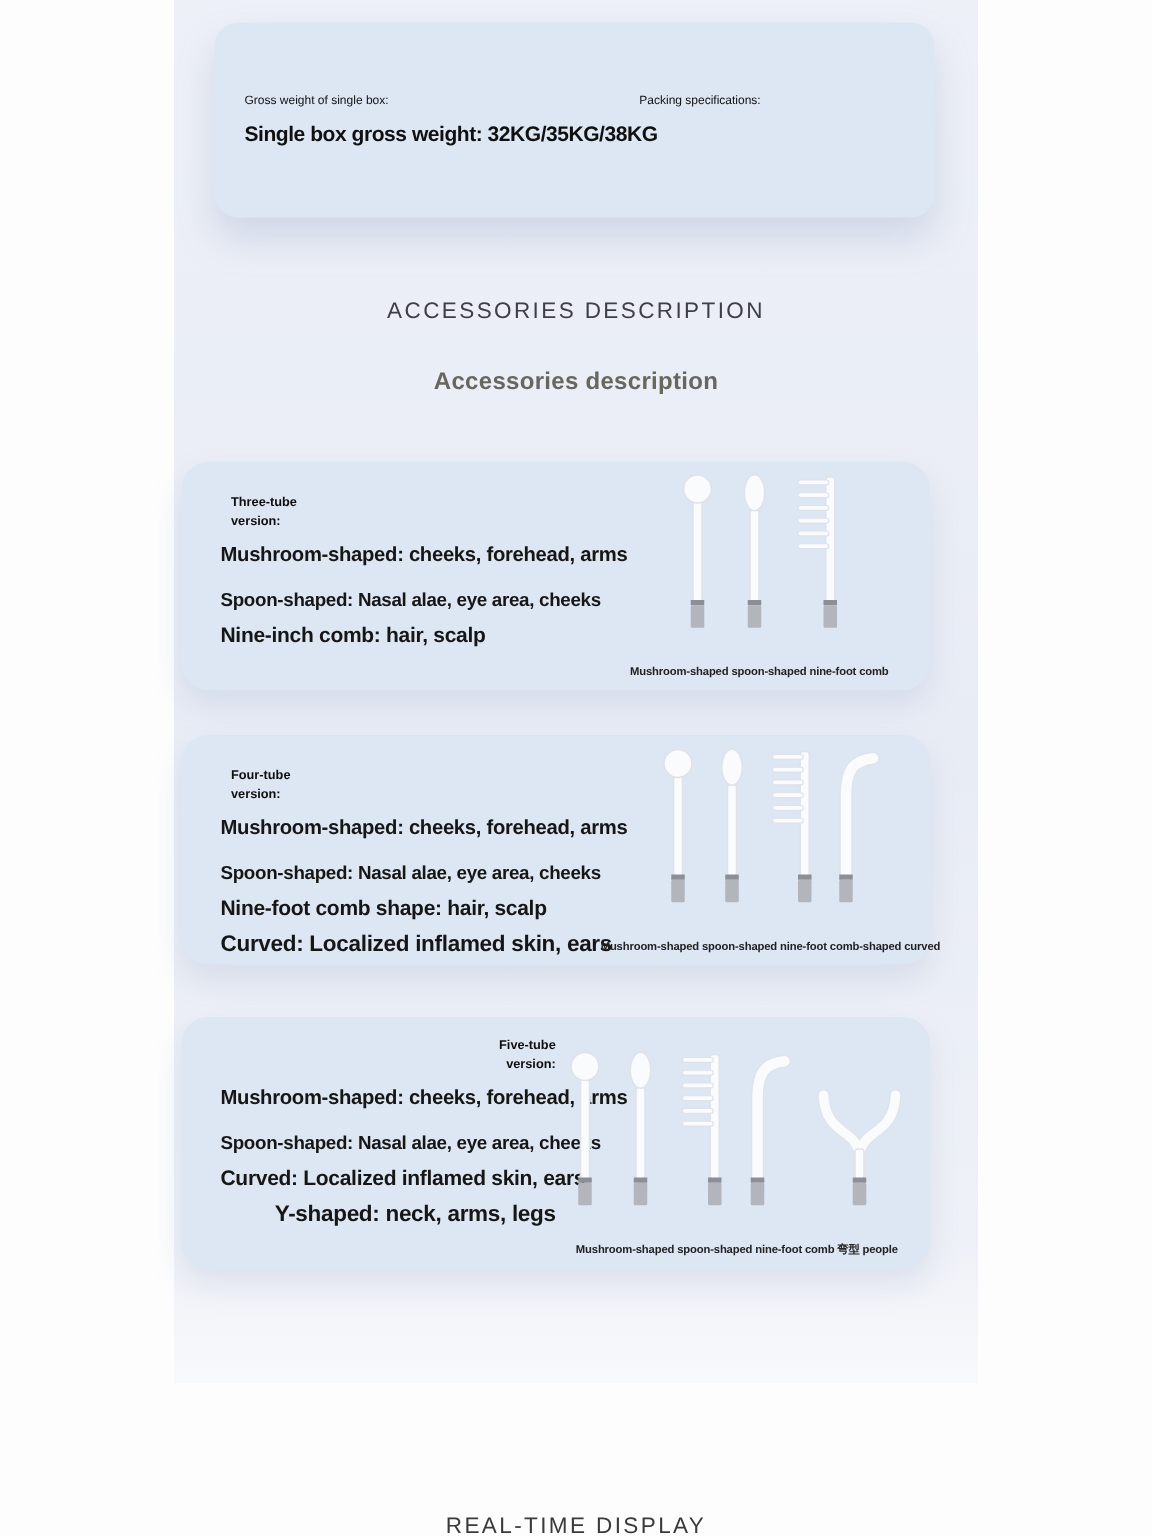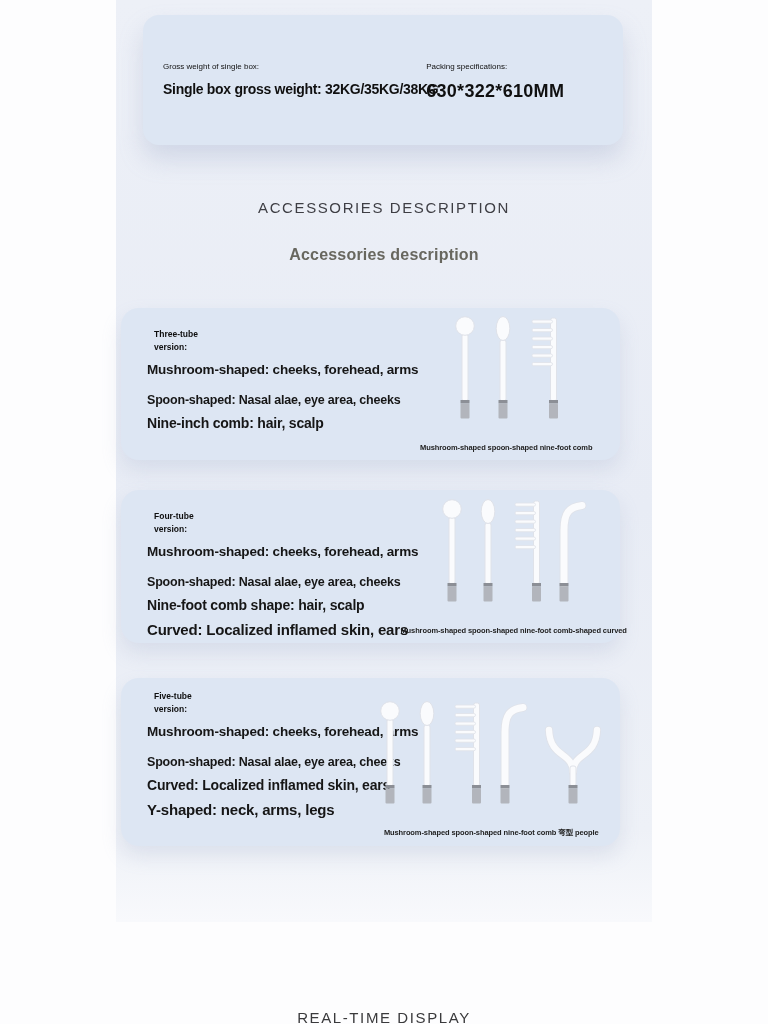--- a/index.html
+++ b/index.html
@@ -58,21 +58,21 @@
     position: absolute; left: 5px; width: 499px;
     background: #dde6f3; border-radius: 18px;
     box-shadow: 0 10px 20px rgba(140,155,190,.2);
     display: flex;
   }
   .card1 { top: 308px; height: 152px; }
   .card2 { top: 490px; height: 153px; }
   .card3 { top: 678px; height: 168px; }
 
   .text-col { width: 56%; padding: 20px 0 0 26px; }
-  .card3 .text-col { width: 50%; padding-top: 12px; }
+  .card3 .text-col { width: 50%; padding-top: 12px; text-align: right; }
 
   .version {
     font-size: 8.5px; font-weight: 700; color: #0e0e0e;
     white-space: pre-line; line-height: 1.55; padding-left: 7px;
   }
   .lines { margin-top: 5px; }
   .line {
     margin-top: 8px; font-weight: 600; color: #161616;
     letter-spacing: -0.2px; line-height: 1.15; white-space: nowrap;
   }
@@ -155,21 +155,20 @@
 <div class="page">
   <div class="column">
 
     <section class="spec-card">
       <div class="spec-left">
         <div class="spec-label">Gross weight of single box:</div>
         <div class="spec-value">Single box gross weight: 32KG/35KG/38KG</div>
       </div>
       <div class="spec-right">
         <div class="spec-label">Packing specifications:</div>
-        <div class="spec-value">630*322*610MM</div>
       </div>
     </section>
 
     <h2 class="section-title">ACCESSORIES DESCRIPTION</h2>
     <h3 class="section-subtitle">Accessories description</h3>
 
     <section class="acc-card card1">
       <div class="text-col">
         <div class="version">Three-tube
 version:</div>

